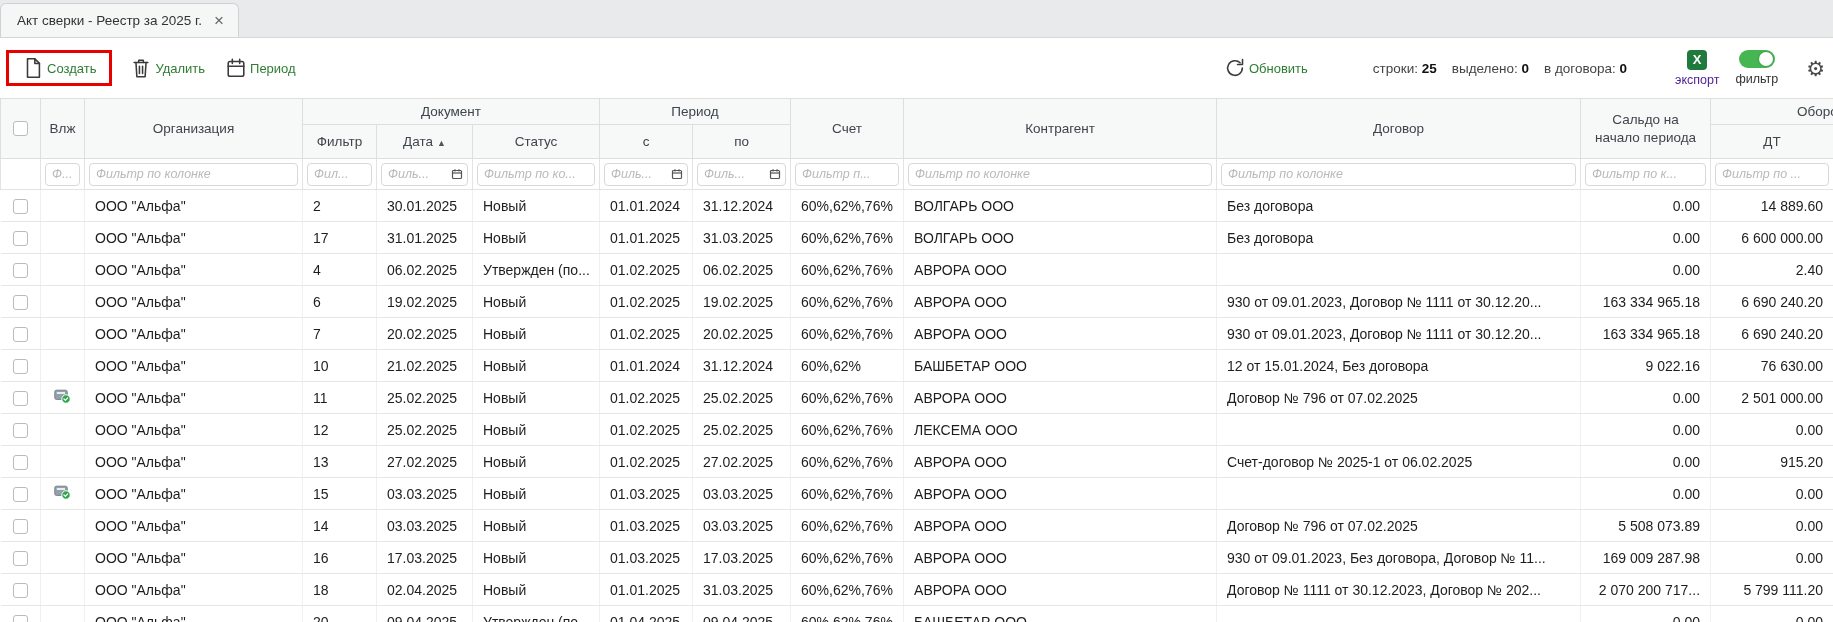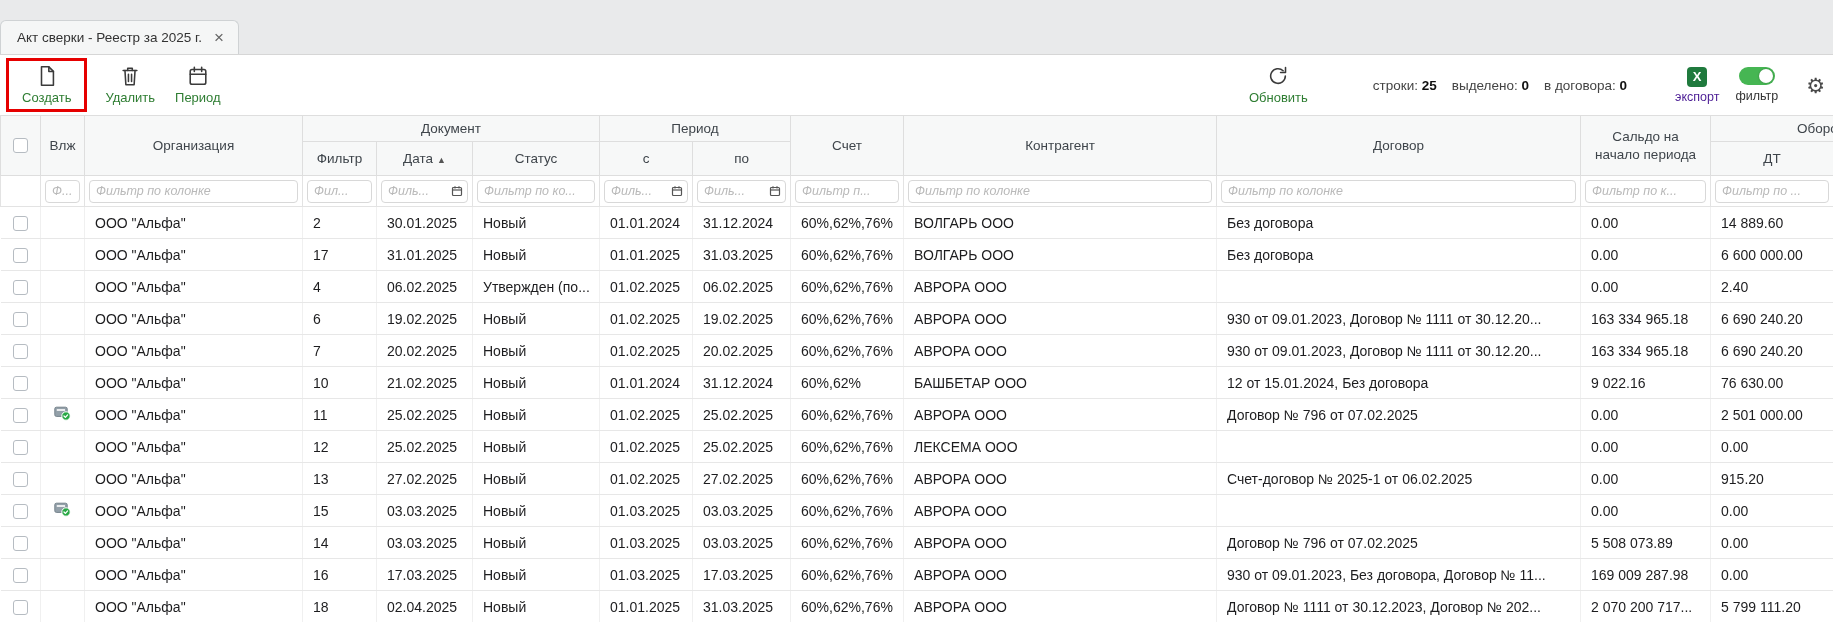--- a/index.html
+++ b/index.html
@@ -2,29 +2,29 @@
 <html><head>
 <meta charset="utf-8">
 <style>
   * { box-sizing: border-box; }
   html,body { margin:0; padding:0; }
   body {
     width:1833px; height:622px; overflow:hidden; background:#fff;
     font-family:"Liberation Sans","DejaVu Sans",sans-serif; color:#1d1d1f;
   }
   
-  .tabbar { height:55px; background:#e9eaeb; border-bottom:1px solid #d6d6d6;
+  .tabbar { height:38px; background:#e9eaeb; border-bottom:1px solid #d6d6d6;
             display:flex; align-items:flex-end; }
   .tab { height:34px; margin-left:0; background:#f5f6f6; border:1px solid #cfd2d4; border-bottom:none;
          border-radius:6px 6px 0 0; display:flex; align-items:center; gap:12px;
          padding:0 14px 0 16px; font-size:13.5px; color:#333; cursor:pointer; }
   .tab-close { color:#666; font-size:17px; line-height:1; cursor:pointer; }
   
   .toolbar { height:60px; display:flex; align-items:center; padding:0 8px 0 6px; background:#fff; }
-  .tb-btn { display:flex; flex-direction:column; align-items:center; gap:3px;
+  .tb-btn { display:flex; align-items:center; gap:3px;
             background:none; border:none; padding:3px 10px; cursor:pointer; font-family:inherit; }
   .tb-btn .lbl { font-size:13px; color:#2e7d32; white-space:nowrap; }
   .create-box { border:3px solid #e60000; padding:1px 3px; margin-right:8px; }
   .icon-stroke { stroke:#3b3b3b; fill:none; stroke-width:1.7; stroke-linecap:round; stroke-linejoin:round; }
   .tb-right { margin-left:auto; display:flex; align-items:center; }
   .stats { display:flex; gap:15px; font-size:13.5px; color:#444; margin-left:55px; white-space:nowrap; }
   .stats b { color:#101010;text-align:center; }
   .export-block { margin-left:48px; display:flex; flex-direction:column; align-items:center; gap:3px; cursor:pointer; }
   .x-icon { width:20px; height:20px; background:#1f7a3d; border-radius:4px; color:#fff;
             font-weight:bold; font-size:13px; display:flex; align-items:center; justify-content:center; }
@@ -48,21 +48,21 @@
   tr.filter-row td { height:31px; border:1px solid #e3e3e3; background:#fff; padding:0 4px; }
   .fwrap { position:relative; display:flex; align-items:center; }
   input.flt { width:100%; height:23px; border:1px solid #d8d8d8; border-radius:4px;
               padding:0 6px; font-size:12.5px; font-family:inherit; color:#333; background:#fff; }
   input.flt::placeholder { color:#b9b9b9; font-style:italic; }
   .fwrap.hascal input.flt { padding-right:19px; }
   .fwrap .cal { position:absolute; right:5px; top:50%; transform:translateY(-50%); pointer-events:none; }
   tbody td { height:32px; border-right:1px solid #f0f0f0; border-bottom:1px solid #e7e7e7;
              padding:0 10px; white-space:nowrap; overflow:hidden; }
   td.c-check, td.c-vlz { text-align:center; padding:0; }
-  td.num { text-align:left; }
+  td.num { text-align:right; }
   .cb { width:15px; height:15px; border:1.5px solid #b6bcc2; border-radius:3px;
         background:#fff; display:inline-block; vertical-align:middle; cursor:pointer; }
 </style>
 </head>
 <body>
 
 <div class="tabbar">
   <div class="tab">
     <span>Акт сверки - Реестр за 2025 г.</span>
     <span class="tab-close">×</span>

